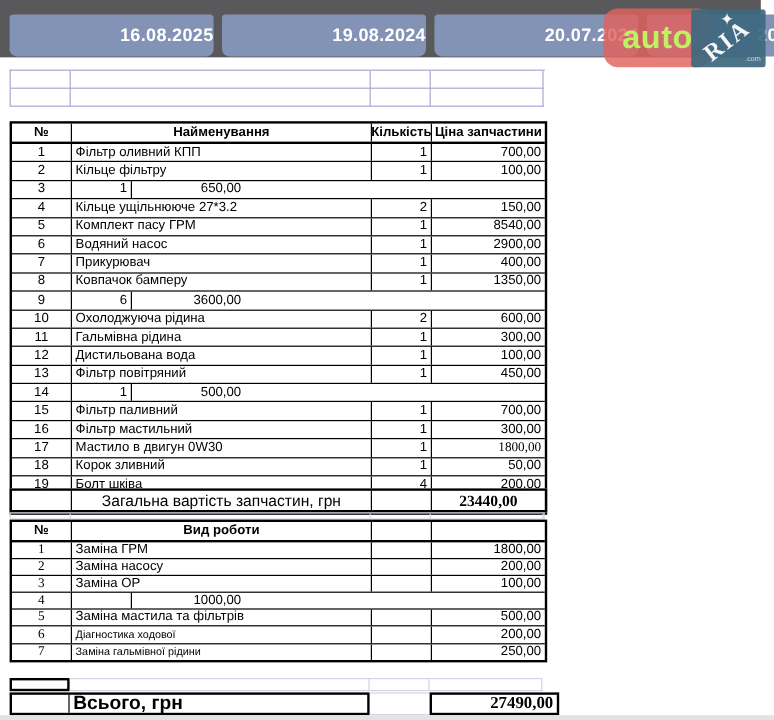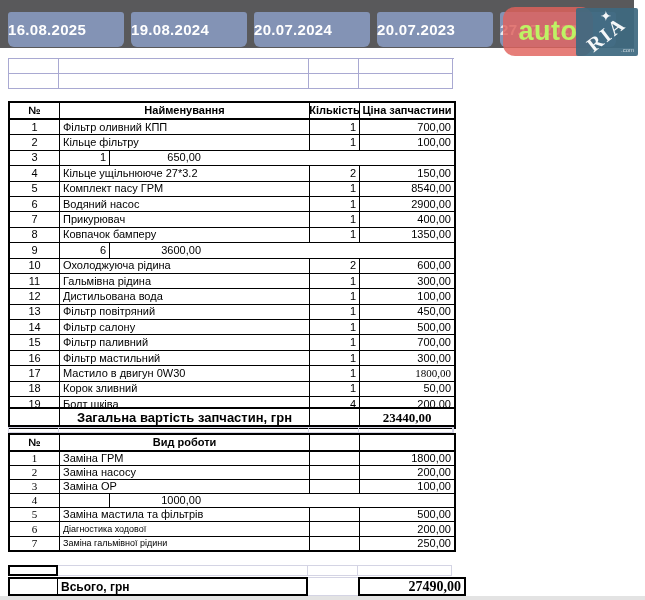--- a/index.html
+++ b/index.html
@@ -6,24 +6,24 @@
   body{
     width:645px;height:600px;position:relative;overflow:hidden;
     background:#ffffff;
     font-family:"Liberation Sans",sans-serif;
     color:#000;
   }
   
   .topbar{position:absolute;top:0;left:0;width:634px;height:48px;background:#59595b;}
   .tabs{position:absolute;top:12px;left:8px;display:flex;gap:7px;}
   .tab{
-    width:116px;height:35px;background:#8393b5;border-radius:3px 3px 6px 6px;
+    width:126px;height:35px;background:#8393b5;border-radius:3px 3px 6px 6px;
     color:#fff;font-weight:bold;font-size:15px;letter-spacing:.3px;
-    display:flex;align-items:center;justify-content:flex-start;
-    position:relative;z-index:1;cursor:pointer;
+    display:flex;align-items:center;justify-content:flex-end;
+    position:relative;z-index:1;cursor:pointer;padding-left:44px;
   }
   .tab.under-wm span{position:relative;z-index:3;color:rgba(255,255,255,.8);}
   
   .wm-red{
     position:absolute;left:503px;top:7px;width:90px;height:49px;border-radius:12px;
     background:rgba(224,97,92,.82);z-index:2;
     display:flex;align-items:center;justify-content:center;
     color:#bef264;font-size:27px;font-weight:bold;letter-spacing:.5px;
   }
   .wm-teal{
@@ -67,21 +67,21 @@
   .parts-tbl{top:53px;}
   .works-tbl{top:385px;}
   .works-tbl .drow{height:13.1px;}
 
   
   .totrow{
     position:absolute;left:8px;display:flex;border:2px solid #000;background:#fff;
     width:448px;height:20px;box-sizing:border-box;
   }
   .totrow .cell{height:100%;}
-  .totrow .lbl{font-weight:bold;font-size:13px;}
+  .totrow .lbl{font-weight:normal;font-size:13px;}
   .totrow .val{font-weight:bold;font-size:13px;}
   .totrow.t1{top:359px;}
   .totrow.t1 .lbl{justify-content:center;}
   .totrow.t1 .val{justify-content:center;}
   .totrow.t2{top:495px;}
   .totrow.t2 .lbl{padding-left:3px;}
 
   
   .gaprow{position:absolute;left:8px;top:379px;display:flex;height:6px;border:1px solid #d4d4e4;width:446px;box-sizing:border-box;}
   .gaprow .cell{border-right:1px solid #d4d4e4;}
@@ -89,21 +89,21 @@
   
   .blankrow{position:absolute;left:8px;top:517px;display:flex;height:11px;}
   .blankrow .b1{width:50px;border:2px solid #000;box-sizing:border-box;}
   .blankrow .blight{box-sizing:border-box;border-top:1px solid #d4d4e4;border-bottom:1px solid #d4d4e4;border-right:1px solid #d4d4e4;}
 
   .grandrow{position:absolute;left:8px;top:529px;display:flex;height:19px;}
   .grandrow .groupA{
     width:300px;height:19px;border:2px solid #000;box-sizing:border-box;display:flex;background:#fff;
   }
   .grandrow .gc1{width:48px;border-right:1px solid #000;box-sizing:border-box;}
-  .grandrow .gc2{flex:1;display:flex;align-items:center;padding-left:3px;font-weight:bold;font-size:12px;}
+  .grandrow .gc2{flex:1;display:flex;align-items:center;padding-left:3px;font-weight:bold;font-size:16px;}
   .grandrow .gc3{width:50px;height:19px;box-sizing:border-box;border-top:1px solid #d4d4e4;border-bottom:1px solid #d4d4e4;}
   .grandrow .gc4{
     width:108px;height:19px;border:2px solid #000;box-sizing:border-box;background:#fff;
     display:flex;align-items:center;justify-content:flex-end;padding-right:3px;
     font-weight:bold;font-size:14px;
   }
 </style>
 </head>
 <body>
 
@@ -231,21 +231,20 @@
           <div class="cell c4 price">100,00</div>
         </div>
         <div class="drow">
           <div class="cell c1 num">13</div>
           <div class="cell c2 name">Фільтр повітряний</div>
           <div class="cell c3 qty">1</div>
           <div class="cell c4 price">450,00</div>
         </div>
         <div class="drow">
           <div class="cell c1 num">14</div>
-          <div class="cell c2 name">Фільтр салону</div>
           <div class="cell c3 qty">1</div>
           <div class="cell c4 price">500,00</div>
         </div>
         <div class="drow">
           <div class="cell c1 num">15</div>
           <div class="cell c2 name">Фільтр паливний</div>
           <div class="cell c3 qty">1</div>
           <div class="cell c4 price">700,00</div>
         </div>
         <div class="drow">

